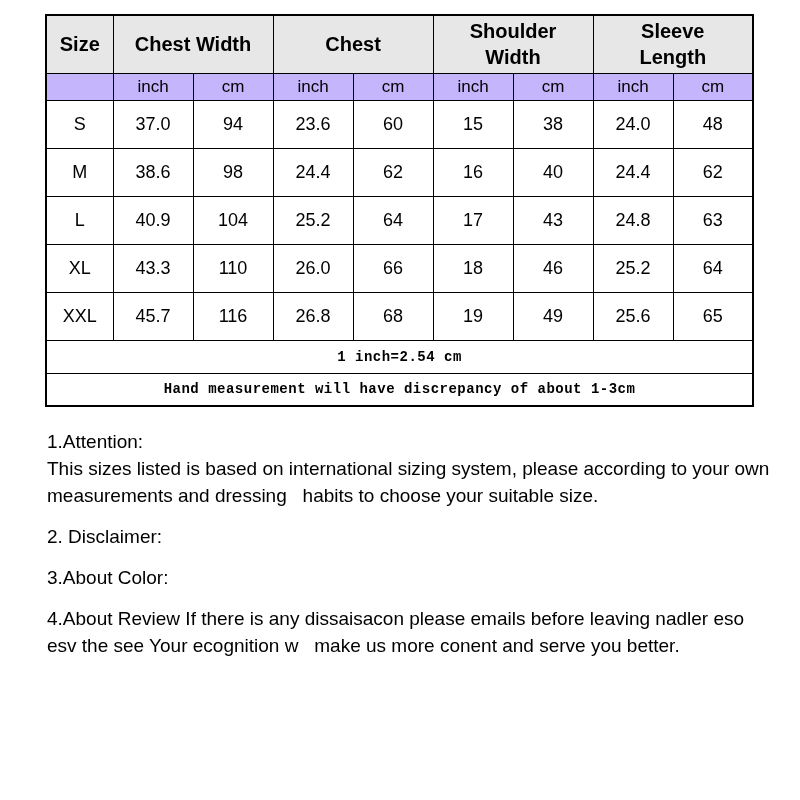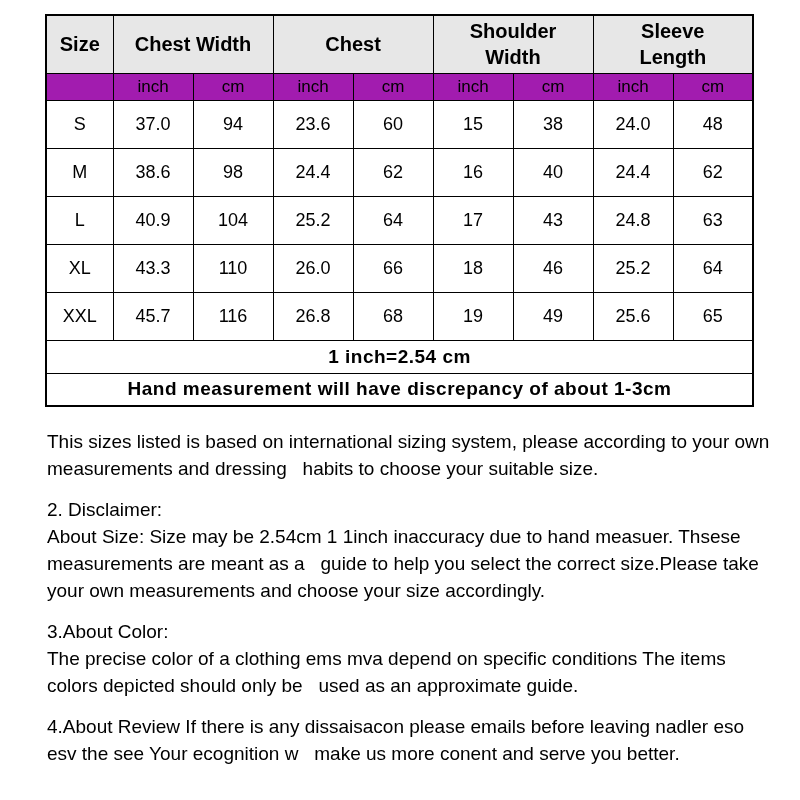--- a/index.html
+++ b/index.html
@@ -47,30 +47,30 @@
     font-size: 20px;
     font-weight: bold;
     line-height: 26px;
   }
   tr.h1 th .narrow {
     display: inline-block;
     max-width: 110px;
   }
   tr.h2 { height: 27px; }
   tr.h2 th {
-    background: #a21caf;
+    background: #c4b5fd;
     font-size: 17px;
     font-weight: normal;
   }
   tr.data { height: 48px; }
   tr.data td { font-size: 18px; }
   tr.note { height: 33px; }
   tr.note td {
-    font-family: Liberation Sans, sans-serif;
-    font-size: 19px;
+    font-family: Liberation Mono, monospace;
+    font-size: 14px;
     font-weight: bold;
     letter-spacing: 0.5px;
   }
 
   
   .notes {
     position: absolute;
     left: 47px;
     top: 428px;
     width: 726px;
@@ -180,29 +180,28 @@
         <td colspan="9">1 inch=2.54 cm</td>
       </tr>
       <tr class="note">
         <td colspan="9">Hand measurement will have discrepancy of about 1-3cm</td>
       </tr>
     </tbody>
   </table>
 
   <div class="notes">
     <div class="section">
+      <div class="sec-heading">1.Attention:</div>
       <div class="sec-body">This sizes listed is based on international sizing system, please according to your own measurements and dressing   habits to choose your suitable size.</div>
     </div>
     <div class="section">
       <div class="sec-heading">2. Disclaimer:</div>
-      <div class="sec-body">About Size: Size may be 2.54cm 1 1inch inaccuracy due to hand measuer. Thsese measurements are meant as a   guide to help you select the correct size.Please take your own measurements and choose your size accordingly.</div>
     </div>
     <div class="section">
       <div class="sec-heading">3.About Color:</div>
-      <div class="sec-body">The precise color of a clothing ems mva depend on specific conditions The items colors depicted should only be   used as an approximate guide.</div>
     </div>
     <div class="section">
       <div class="sec-heading"></div>
       <div class="sec-body">4.About Review If there is any dissaisacon please emails before leaving nadler eso esv the see Your ecognition w   make us more conent and serve you better.</div>
     </div>
   </div>
 
 </div>
 
 </body></html>

